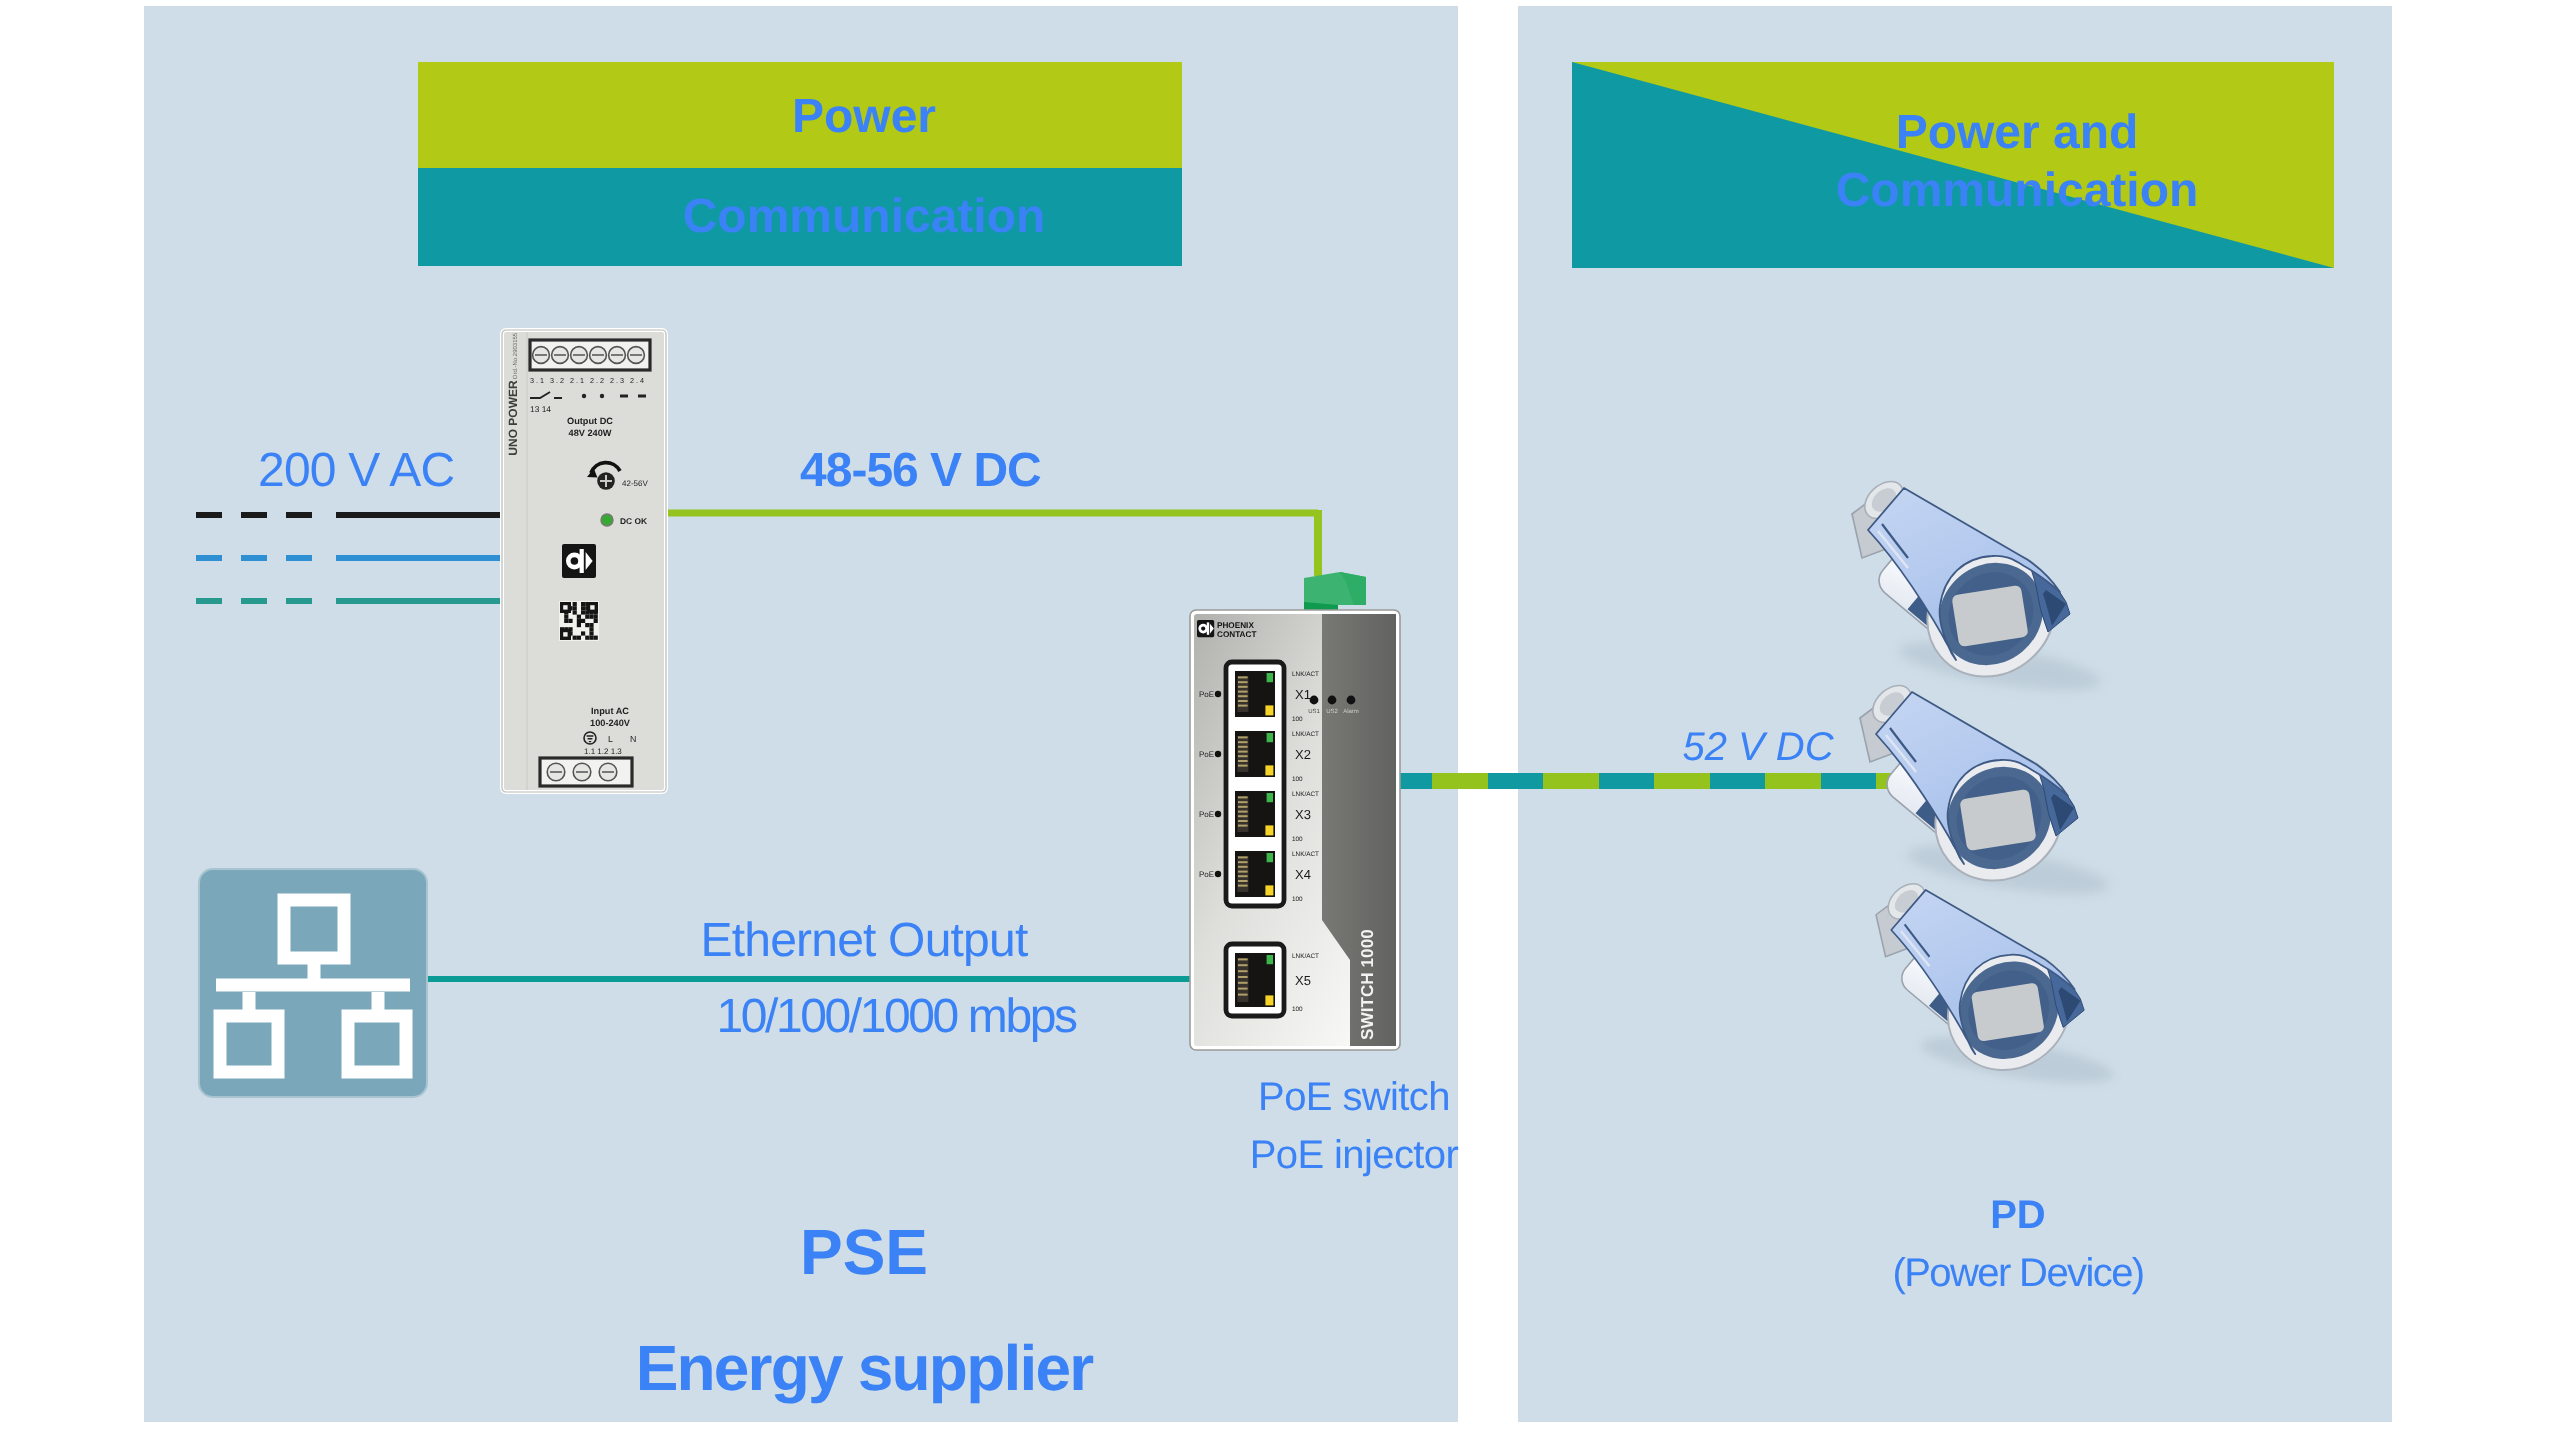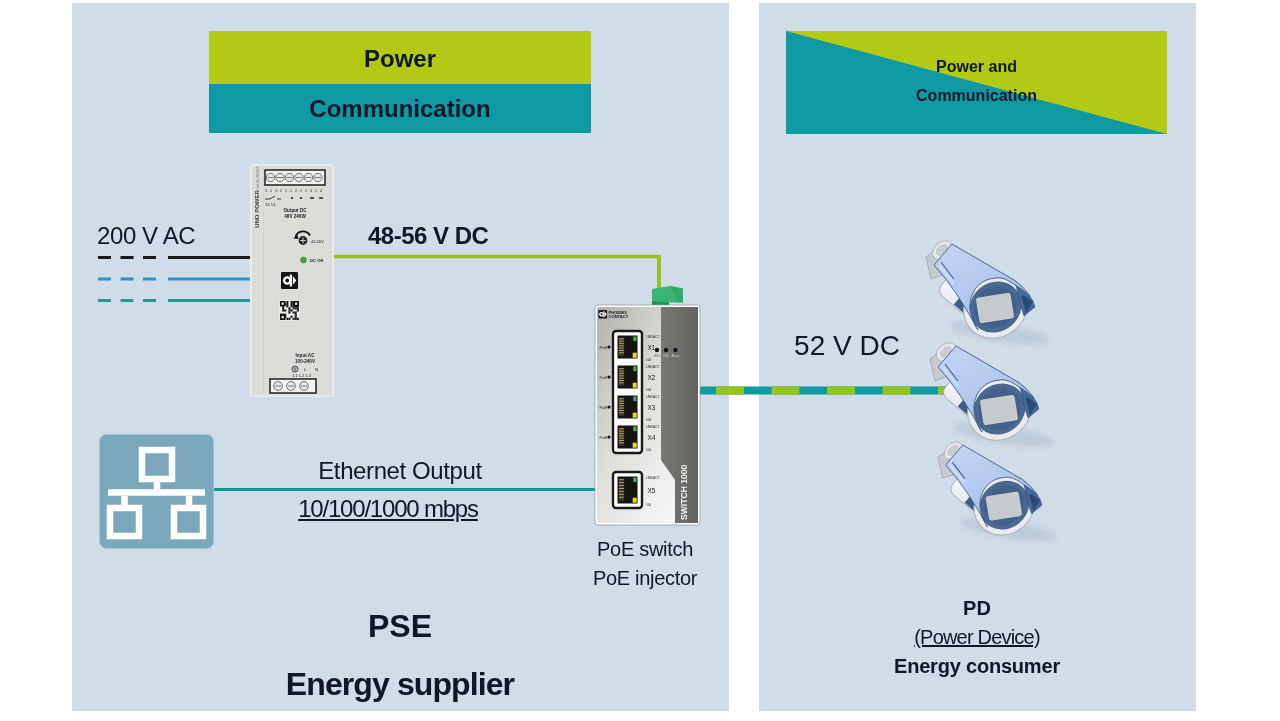--- a/index.html
+++ b/index.html
@@ -1,37 +1,37 @@
 <!DOCTYPE html>
 <html><head>
 <meta charset="utf-8">
 <style>
 html,body{margin:0;padding:0;background:#fff;}
 body{width:1280px;height:721px;position:relative;overflow:hidden;
   font-family:"Liberation Sans",sans-serif;color:#1a1a1a;}
 .abs{position:absolute;}
 .panel{position:absolute;top:3px;height:708px;background:#cedde7;}
-.txt{position:absolute;white-space:nowrap;color:#0f172a;}
+.txt{position:absolute;white-space:nowrap;color:#3b82f6;margin-left:32px;}
 .ctr{text-align:center;}
 </style>
 </head>
 <body>
 <div class="panel" style="left:72px;width:657px;"></div>
 <div class="panel" style="left:759px;width:437px;"></div>
 
 <div class="abs" style="left:209px;top:31px;width:382px;height:53px;background:#b2ca16;"></div>
 <div class="abs" style="left:209px;top:84px;width:382px;height:49px;background:#0f99a3;"></div>
 <div class="txt ctr" style="left:209px;top:45px;width:382px;font-size:24px;font-weight:bold;">Power</div>
 <div class="txt ctr" style="left:209px;top:95px;width:382px;font-size:24px;font-weight:bold;">Communication</div>
 
 <svg class="abs" style="left:786px;top:31px;" width="381" height="103">
   <rect width="381" height="103" fill="#b2ca16"></rect>
   <polygon points="0,0 381,103 0,103" fill="#0f99a3"></polygon>
 </svg>
-<div class="txt ctr" style="left:786px;top:52px;width:381px;font-size:16px;font-weight:bold;line-height:29px;">Power and<br>Communication</div>
+<div class="txt ctr" style="left:786px;top:52px;width:381px;font-size:24px;font-weight:bold;line-height:29px;">Power and<br>Communication</div>
 
 <svg class="abs" style="left:0;top:0;" width="1280" height="721">
 
   <g stroke-width="3" fill="none">
     <path d="M98,257.5 H252" stroke="#1a1a1a" stroke-dasharray="13 9.5 13 9.5 13 12 86 0"></path>
     <path d="M98,279 H252" stroke="#2e8fd2" stroke-dasharray="13 9.5 13 9.5 13 12 86 0"></path>
     <path d="M98,300.5 H252" stroke="#27998e" stroke-dasharray="13 9.5 13 9.5 13 12 86 0"></path>
   </g>
 
   <path d="M331,256.5 H659" stroke="#96c41e" stroke-width="3.5" fill="none"></path>
@@ -39,25 +39,25 @@
 
   <path d="M213,489.5 H596" stroke="#0b9a94" stroke-width="3" fill="none"></path>
 
   <path d="M697,390.5 H953" stroke="#1099a0" stroke-width="8" fill="none"></path>
   <path d="M697,390.5 H953" stroke="#94c31d" stroke-width="8" fill="none" stroke-dasharray="28 27.5" stroke-dashoffset="-19"></path>
 </svg>
 
 <div class="txt" style="left:97px;top:222px;font-size:24px;letter-spacing:-0.4px;">200 V AC</div>
 <div class="txt" style="left:368px;top:222px;font-size:24px;letter-spacing:-0.5px;font-weight:bold;">48-56 V DC</div>
 <div class="txt ctr" style="left:300px;top:457px;width:200px;font-size:24px;letter-spacing:-0.4px;">Ethernet Output</div>
-<div class="txt ctr" style="left:288px;top:495px;width:200px;font-size:24px;letter-spacing:-1.2px;text-decoration:underline;">10/100/1000 mbps</div>
+<div class="txt ctr" style="left:316px;top:495px;width:200px;font-size:24px;letter-spacing:-1.2px;">10/100/1000 mbps</div>
 <div class="txt ctr" style="left:545px;top:535px;width:200px;font-size:20px;line-height:29px;letter-spacing:-0.3px;">PoE switch<br>PoE injector</div>
-<div class="txt ctr" style="left:757px;top:330px;width:180px;font-size:28px;">52 V DC</div>
+<div class="txt ctr" style="left:757px;top:363px;width:180px;font-size:20px;font-style:italic;">52 V DC</div>
 <div class="txt ctr" style="left:250px;top:612px;width:300px;font-size:32px;line-height:29px;"><b>PSE</b><br><br><b style="letter-spacing:-0.9px;">Energy supplier</b></div>
-<div class="txt ctr" style="left:827px;top:594px;width:300px;font-size:20px;line-height:29px;"><b>PD</b><br><span style="letter-spacing:-0.8px;text-decoration:underline;">(Power Device)</span><br><b style="letter-spacing:-0.2px;">Energy consumer</b></div>
+<div class="txt ctr" style="left:827px;top:594px;width:300px;font-size:20px;line-height:29px;"><b>PD</b><br><span style="letter-spacing:-0.8px;">(Power Device)</span><br></div>
 
 <svg class="abs" style="left:99px;top:434px;" width="115" height="115" viewBox="0 0 115 115">
   <rect x="0.5" y="0.5" width="114" height="114" rx="7" fill="#7ba7ba" stroke="#a8c4d1" stroke-width="1"></rect>
   <g fill="none" stroke="#fff" stroke-width="6.5">
     <rect x="43" y="16" width="30" height="29"></rect>
     <path d="M58,45 V58"></path>
     <path d="M9,58.5 H106"></path>
     <path d="M25.5,62 V75"></path>
     <path d="M90,62 V75"></path>
     <rect x="11" y="74" width="29" height="28"></rect>

